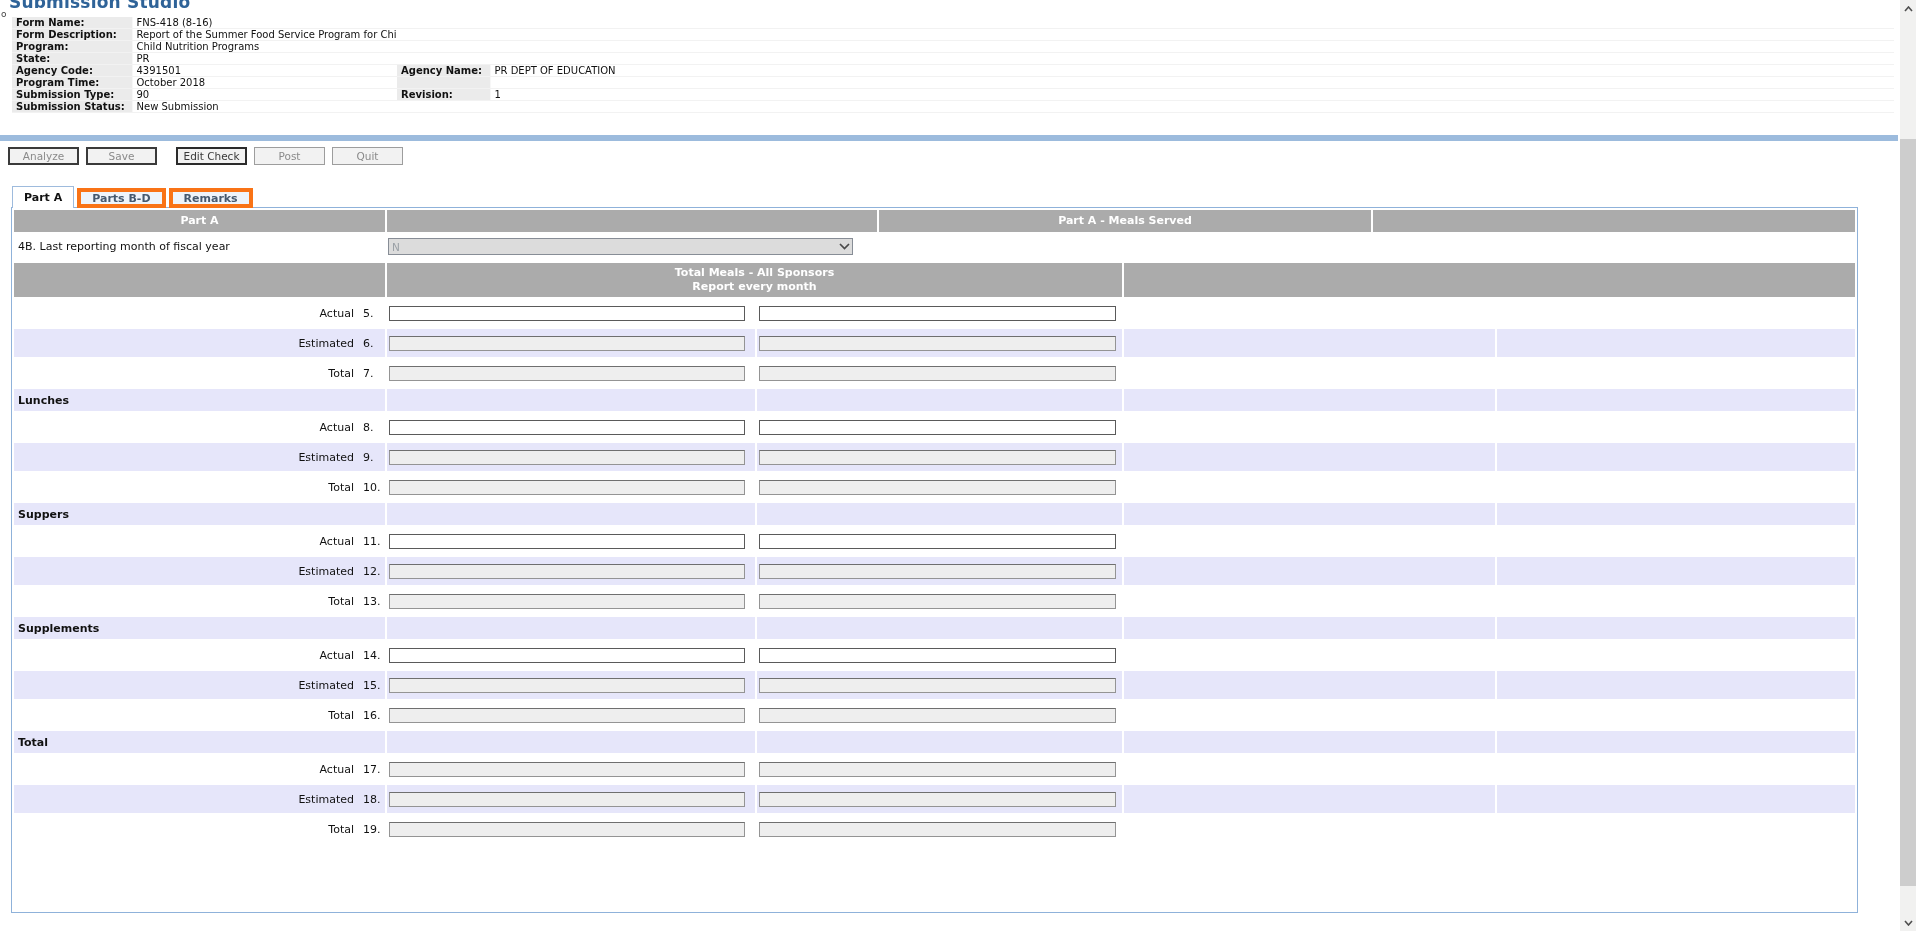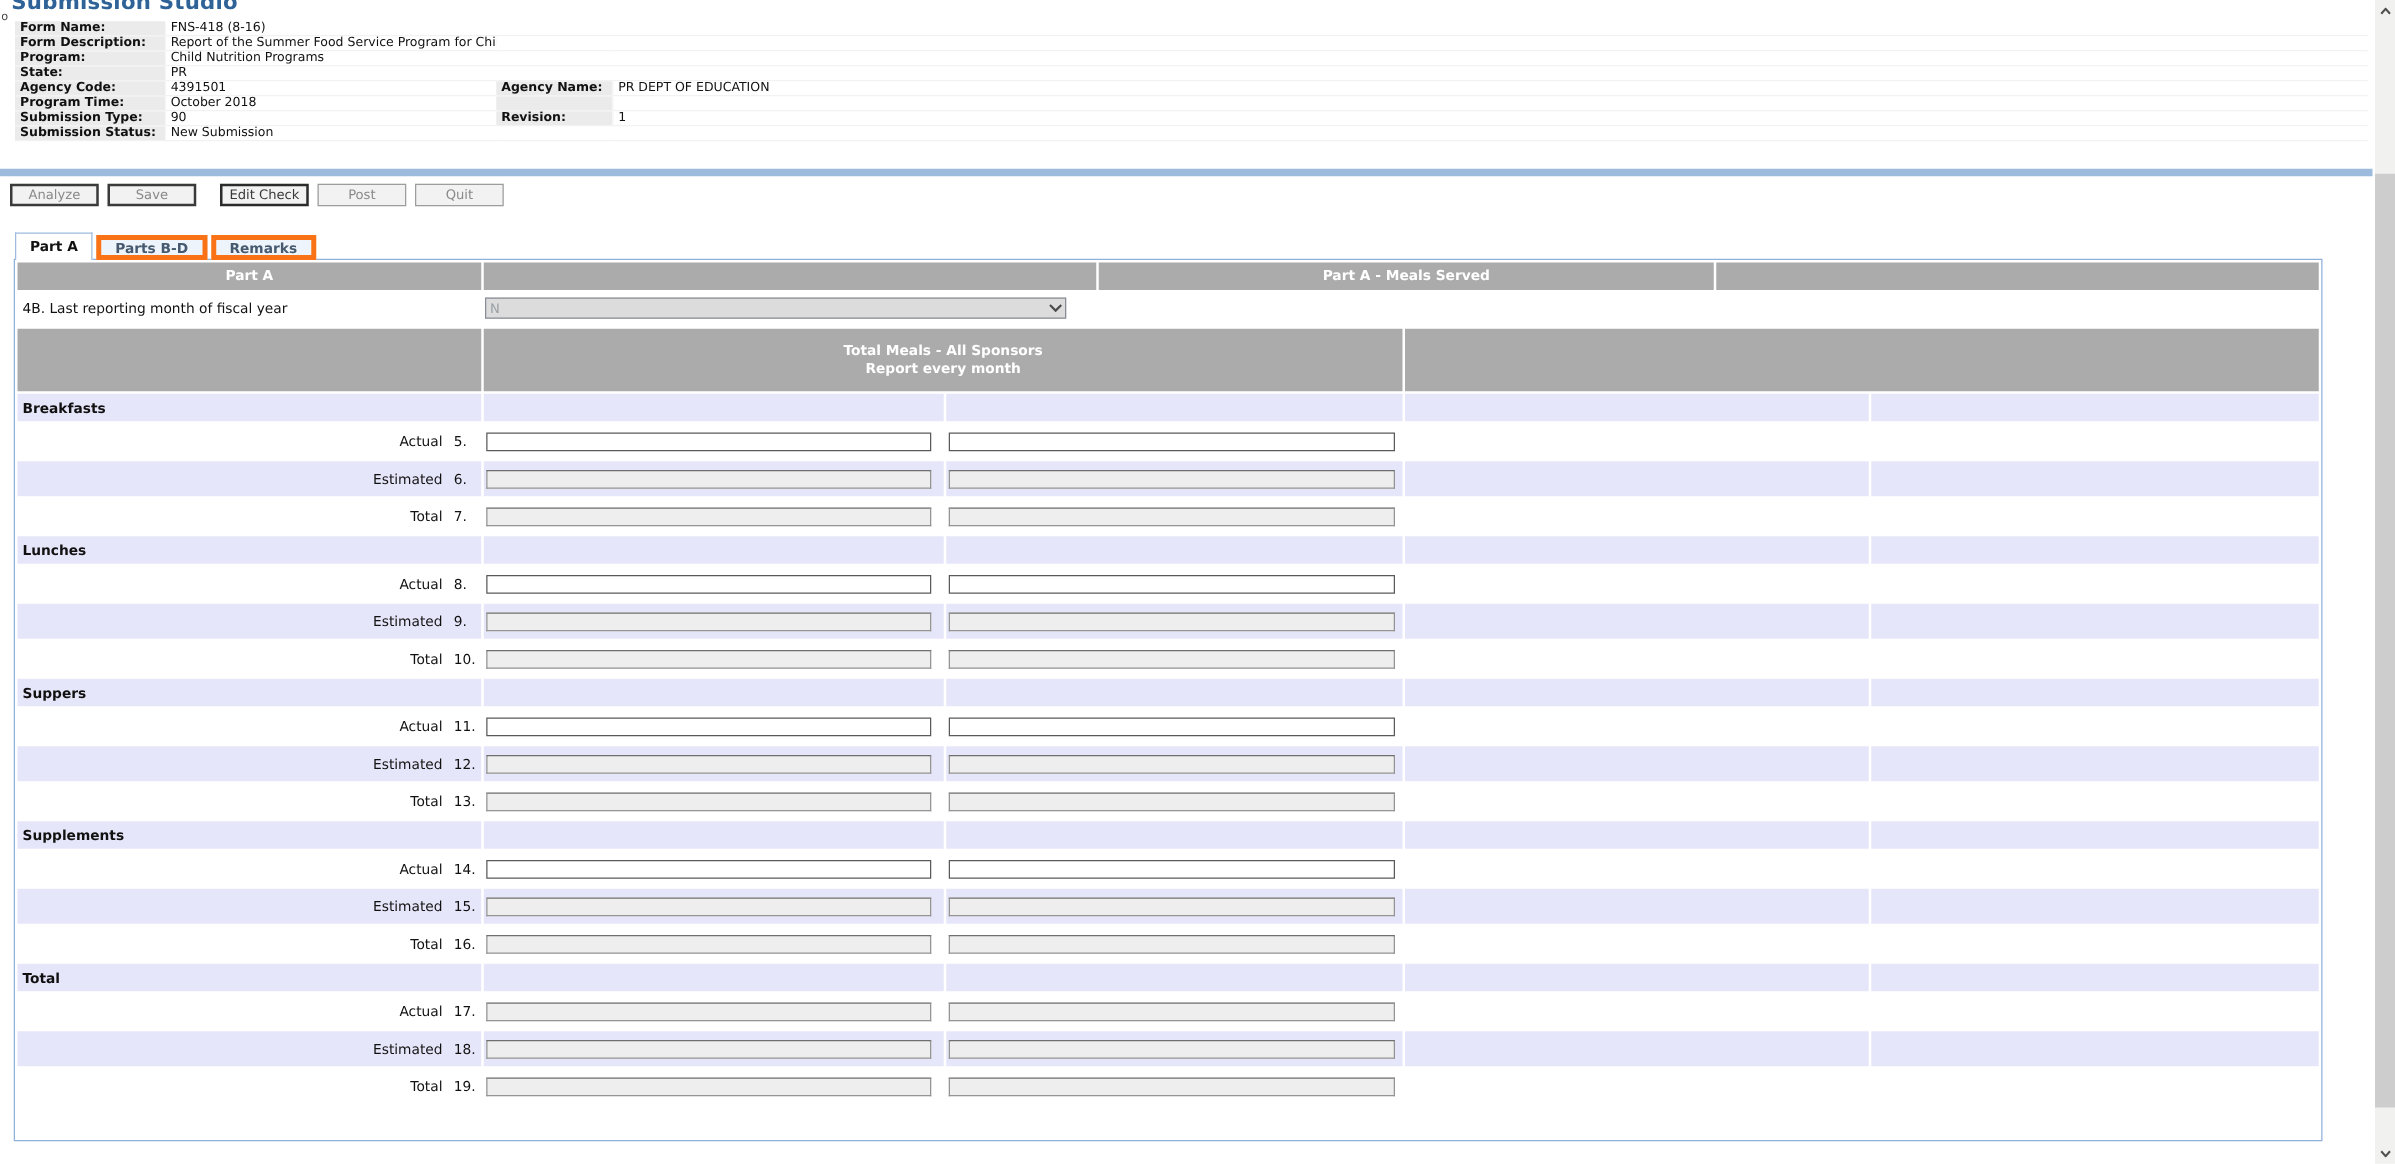--- a/index.html
+++ b/index.html
@@ -35,21 +35,21 @@
 
   
   .panel { position: absolute; left: 11px; top: 207px; width: 1847px; height: 706px; border: 1px solid #8fb2da; background: #fff; z-index: 1; }
   table.grid { border-collapse: separate; border-spacing: 2px; table-layout: fixed; width: 100%; }
   table.grid td { overflow: hidden; vertical-align: middle; }
   td.band { background: #ababab; color: #fff; font-weight: bold; font-size: 11px; text-align: center; line-height: 1.25; }
   td.lav { background: #e6e6fa; }
   td.whiterow { background: #fff; }
   .band1-h { height: 22px; }
   .q4b-h { height: 25px; }
-  .band2-h { height: 50px; }
+  .band2-h { height: 34px; }
   .band3-h { height: 30px; }
   .sect-h { height: 22px; }
   .data-h { height: 28px; }
   .q4b-label { font-size: 11px; color: #111; padding-left: 4px; white-space: nowrap; }
   .sect-name { font-weight: bold; color: #111; padding-left: 4px; white-space: nowrap; }
 
   .row-label { display: flex; justify-content: flex-end; align-items: center; }
   .row-label .word { color: #111; }
   .row-label .num { width: 22px; margin-left: 9px; text-align: left; color: #111; flex: 0 0 auto; }
 
@@ -199,27 +199,20 @@
           <tr class="band2-h">
         <td class="band"></td>
         <td class="band" colspan="2">
           <div>Total Meals - All Sponsors</div>
           <div>Report every month</div>
         </td>
         <td class="band" colspan="2"></td>
       </tr>
       </tbody>
         <tbody id="meal-rows">
-          <tr class="sect-h">
-            <td class="lav sect-name">Breakfasts</td>
-            <td class="lav"></td>
-            <td class="lav"></td>
-            <td class="lav"></td>
-            <td class="lav"></td>
-          </tr>
           <tr class="data-h">
             <td class="whiterow">
               <div class="row-label">
                 <span class="word">Actual</span>
                 <span class="num">5.</span>
               </div>
             </td>
             <td class="whiterow">
               <input type="text" class="cellinput enabled" style="">
             </td>

